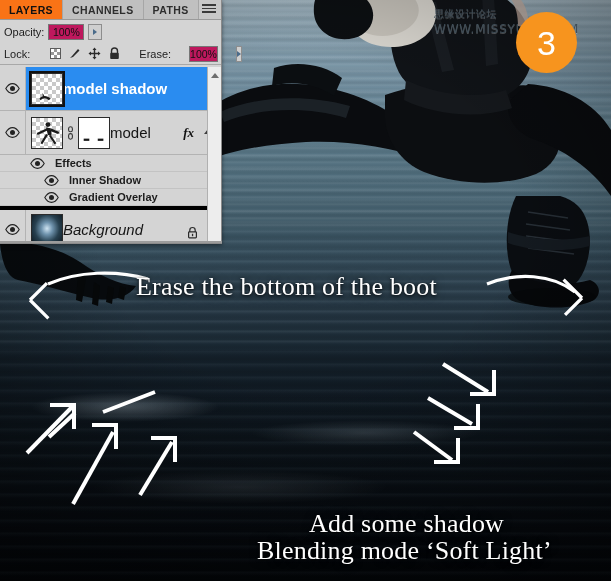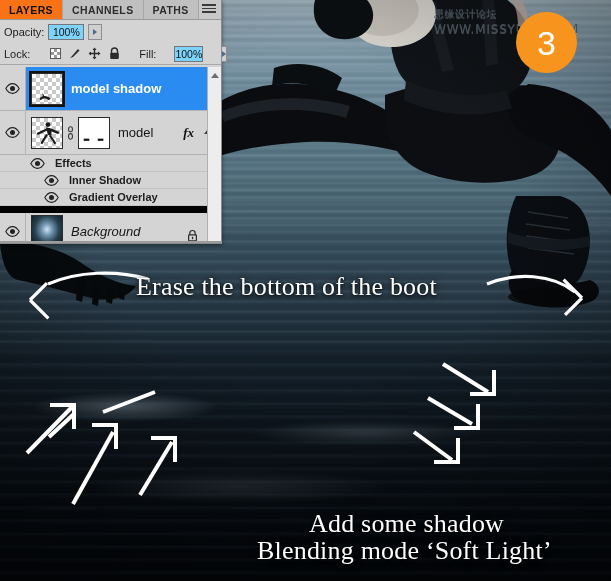--- a/index.html
+++ b/index.html
@@ -175,21 +175,21 @@
     display:flex; align-items:center; padding-left:4px;
     font-size:11px; color:#111;
   }
   .blend-select .caret {
     position:absolute; right:4px; top:6px;
     width:0;height:0;border-left:4px solid transparent;border-right:4px solid transparent;
     border-top:5px solid #222;
   }
   .lbl { font-size:11px; color:#1c1c1c; }
   .numbox {
-    width:36px; height:16px; background:#7dd3fc; border:1px solid #767676;
+    width:36px; height:16px; background:#be185d; border:1px solid #767676;
     font-size:10.5px; color:#111; display:flex; align-items:center; justify-content:center;
   }
   .spin {
     width:14px; height:16px; background:#cfcfcf; border:1px solid #8d8d8d;
     display:flex;align-items:center;justify-content:center;
   }
   .spin .tri {
     width:0;height:0;border-top:3px solid transparent;border-bottom:3px solid transparent;
     border-left:4px solid #4a6b8a;
   }
@@ -242,21 +242,21 @@
   .thumb .bgimg {
     position:absolute; inset:0;
     background:
       radial-gradient(ellipse at 50% 45%, #cfe4f2 0%, #6f93ad 26%, #27404f 58%, #0c161d 100%);
   }
   .masklink { width:9px; height:14px; margin:0 3px; }
   .maskthumb {
     width:32px; height:32px; border:1px solid #2b2b2b; background:#fff;
     position:relative; flex:none;
   }
-  .lname { margin-left:8px; font-size:13px; color:#151515; }
+  .lname { font-size:15px; color:#151515; }
   .lname.italic { font-style:italic; }
   .fxlbl {
     position:absolute; right:27px; top:14px;
     font-style:italic; font-weight:bold; font-size:13px;
     font-family:"Liberation Serif", serif; color:#111;
   }
   .expander {
     position:absolute; right:9px; top:18px;
     width:0;height:0;border-left:4px solid transparent;border-right:4px solid transparent;
     border-bottom:5px solid #3c3c3c;
@@ -451,21 +451,21 @@
           <path d="M2,11 L4,9 L10,2 L11.5,3.5 L5,10 Z" fill="#2b2b2b"></path>
         </svg>
         <svg class="ico" viewBox="0 0 13 13">
           <path d="M6.5,0.5 L8.5,3 L7.2,3 L7.2,5.8 L10,5.8 L10,4.5 L12.5,6.5 L10,8.5 L10,7.2 L7.2,7.2 L7.2,10 L8.5,10 L6.5,12.5 L4.5,10 L5.8,10 L5.8,7.2 L3,7.2 L3,8.5 L0.5,6.5 L3,4.5 L3,5.8 L5.8,5.8 L5.8,3 L4.5,3 Z" fill="#2b2b2b"></path>
         </svg>
         <svg class="ico" viewBox="0 0 13 13">
           <path d="M3.5,6 L3.5,4 A3,3 0 0 1 9.5,4 L9.5,6" stroke="#2b2b2b" stroke-width="1.4" fill="none"></path>
           <rect x="2.2" y="5.8" width="8.6" height="6.2" rx="1" fill="#2b2b2b"></rect>
         </svg>
       </div>
-      <span class="lbl" style="margin-left:auto">Fill:</span>
+      <span class="lbl" style="margin-left:auto">Erase:</span>
       <div class="numbox">100%</div>
       <div class="spin">
           <span class="tri"></span>
         </div>
     </div>
 
     <div class="layerlist">
 
       <div class="lrow sel">
         <div class="eyecol">
@@ -539,21 +539,21 @@
       <div class="erow ind2">
         <div class="eyecol2">
           <svg class="eye" viewBox="0 0 15 11">
             <path d="M0.8,5.5 C3,1.6 6,0.6 7.5,0.6 C9,0.6 12,1.6 14.2,5.5 C12,9.4 9,10.4 7.5,10.4 C6,10.4 3,9.4 0.8,5.5 Z" fill="none" stroke="#222" stroke-width="1.1"></path>
             <circle cx="7.5" cy="5.5" r="2.5" fill="#222"></circle>
           </svg>
         </div>
         <span class="t">Gradient Overlay</span>
       </div>
 
-      <div class="lrow" style="border-top:7px solid #000000">
+      <div class="lrow" style="border-top:4px solid #000000">
         <div class="eyecol">
           <svg class="eye" viewBox="0 0 15 11">
             <path d="M0.8,5.5 C3,1.6 6,0.6 7.5,0.6 C9,0.6 12,1.6 14.2,5.5 C12,9.4 9,10.4 7.5,10.4 C6,10.4 3,9.4 0.8,5.5 Z" fill="none" stroke="#222" stroke-width="1.1"></path>
             <circle cx="7.5" cy="5.5" r="2.5" fill="#222"></circle>
           </svg>
         </div>
         <div class="thumb">
           <div class="bgimg"></div>
         </div>
         <span class="lname italic">Background</span>

